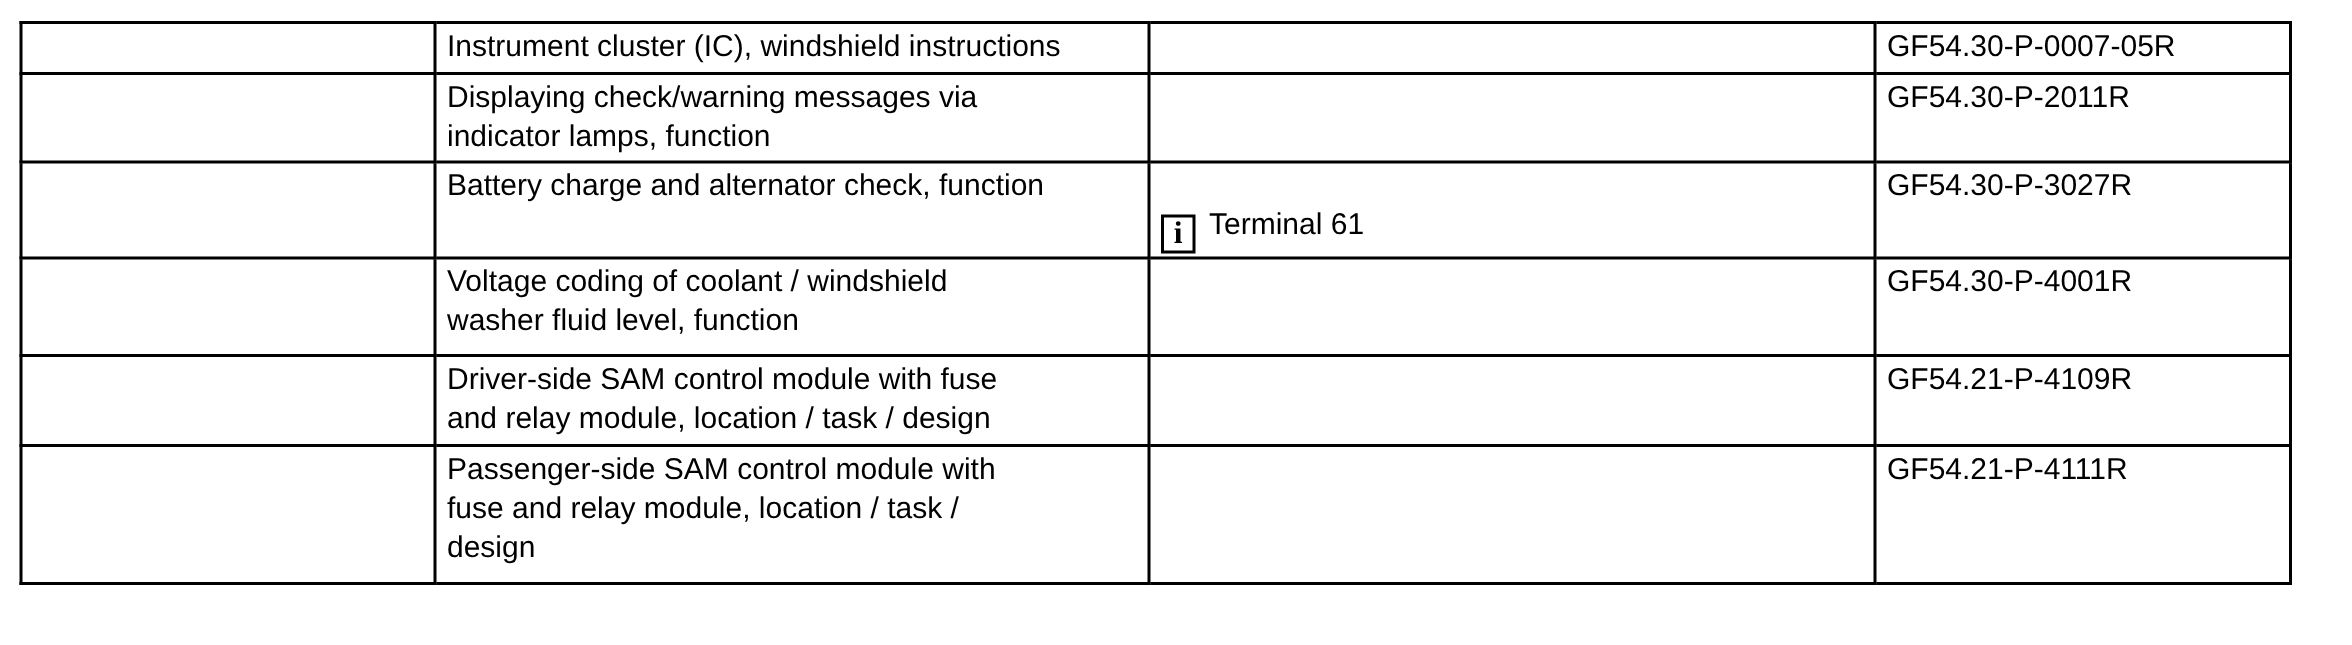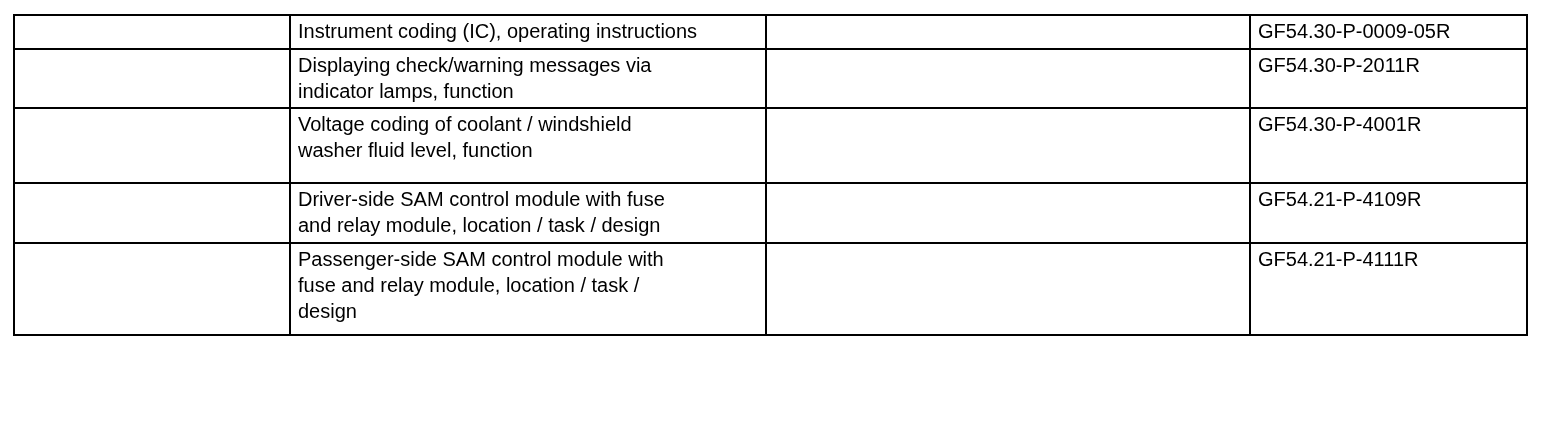--- a/index.html
+++ b/index.html
@@ -25,21 +25,21 @@
     font-size: 20px;
     line-height: 26px;
     white-space: pre-line;
     overflow: hidden;
   }
   
   tr.r1 { height: 34px; }
   tr.r2 { height: 59px; margin-top: 40px; }
   tr.r3 { height: 33px; }
   tr.r4 { height: 34px; }
-  tr.r5 { height: 75px; padding-left: 11px; }
+  tr.r5 { height: 65px; padding-left: 11px; }
   tr.r6 { height: 30px; }
   tr.r7 { height: 60px; }
   tr.r8 { height: 92px; }
 
   .note-cell { white-space: normal; }
   .info-icon {
     display: inline-flex;
     align-items: center;
     justify-content: center;
     width: 23px;
@@ -63,30 +63,38 @@
 <table class="doc-table">
   <colgroup>
     <col style="width:276px">
     <col style="width:476px">
     <col style="width:484px">
     <col style="width:277px">
   </colgroup>
   <tbody>
     <tr class="r1">
       <td></td>
-      <td>Instrument coding (IC), operating instructions</td>
+      <td>Instrument cluster (IC), windshield instructions</td>
       <td class="note-cell"></td>
-      <td>GF54.30-P-0009-05R</td>
+      <td>GF54.30-P-0007-05R</td>
     </tr>
     <tr class="r2">
       <td></td>
       <td>Displaying check/warning messages via
 indicator lamps, function</td>
       <td class="note-cell"></td>
       <td>GF54.30-P-2011R</td>
+    </tr>
+    <tr class="r4">
+      <td></td>
+      <td>Battery charge and alternator check, function</td>
+      <td class="note-cell">
+        <span class="info-icon">i</span><span class="note-text">Terminal 61</span>
+      </td>
+      <td>GF54.30-P-3027R</td>
     </tr>
     <tr class="r5">
       <td></td>
       <td>Voltage coding of coolant / windshield
 washer fluid level, function</td>
       <td class="note-cell"></td>
       <td>GF54.30-P-4001R</td>
     </tr>
     <tr class="r7">
       <td></td>

